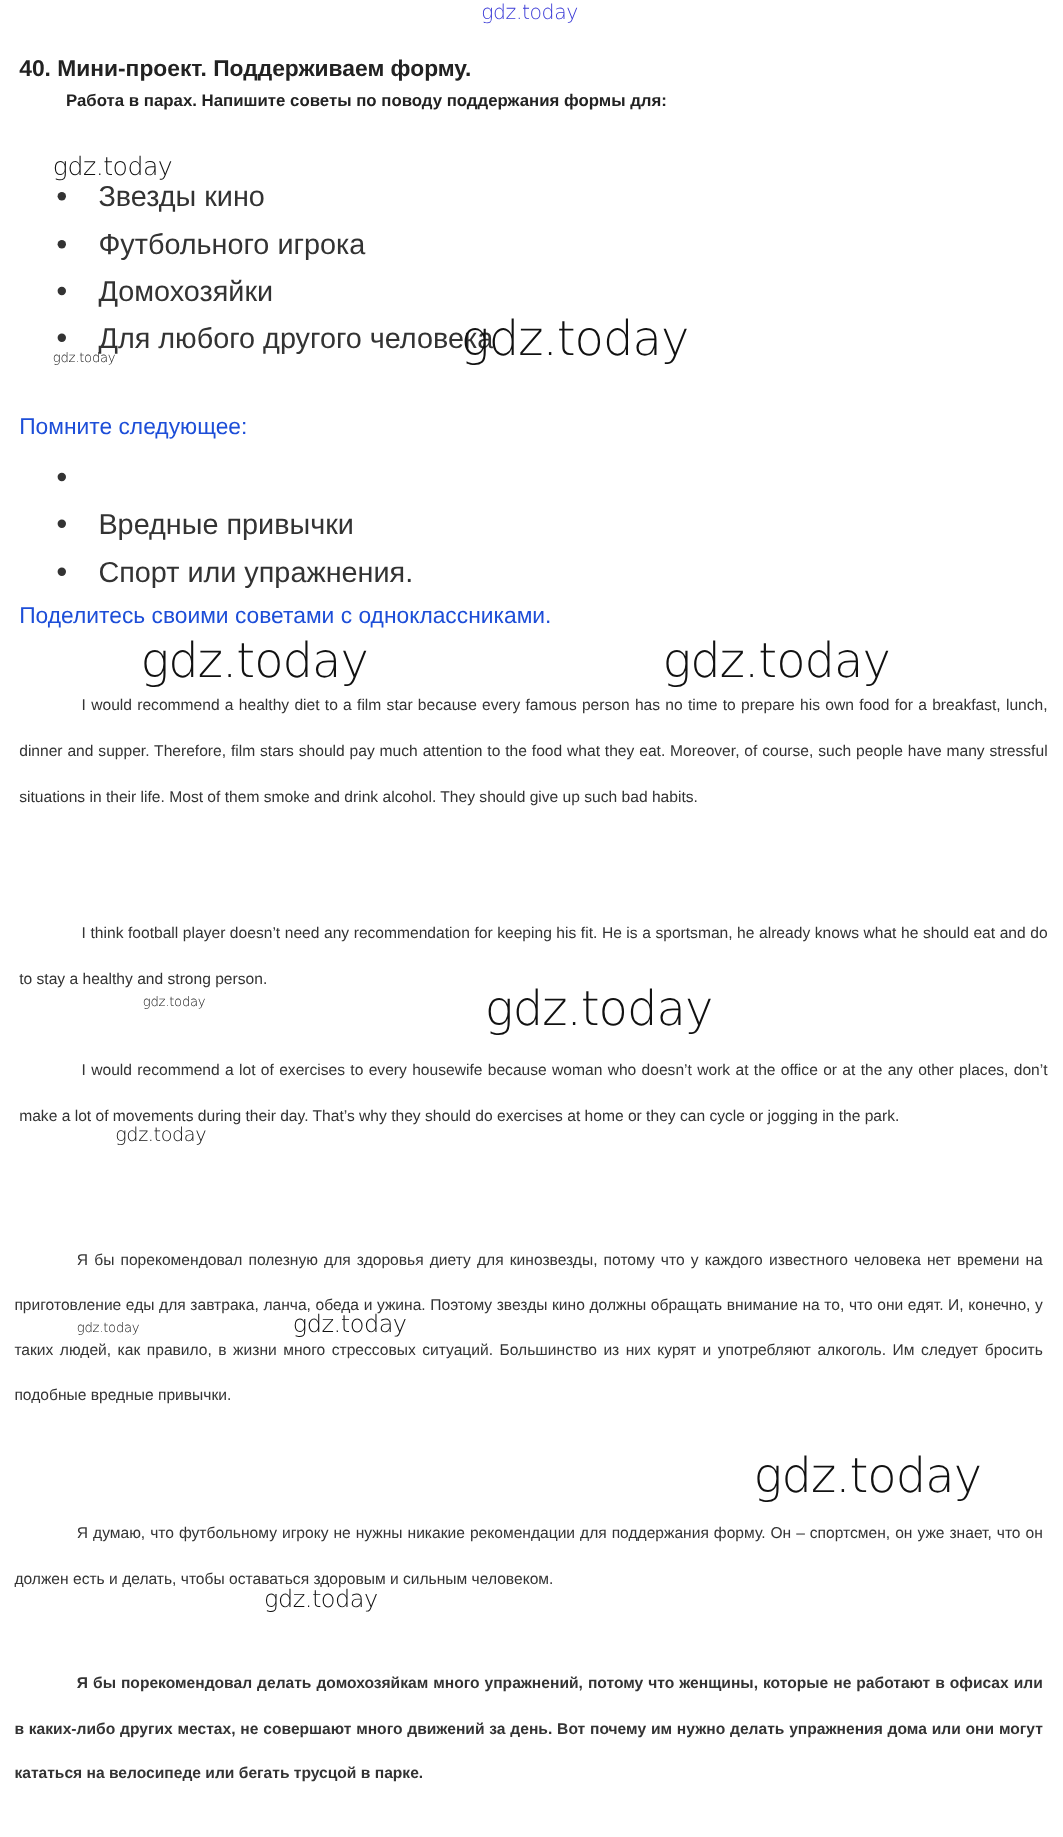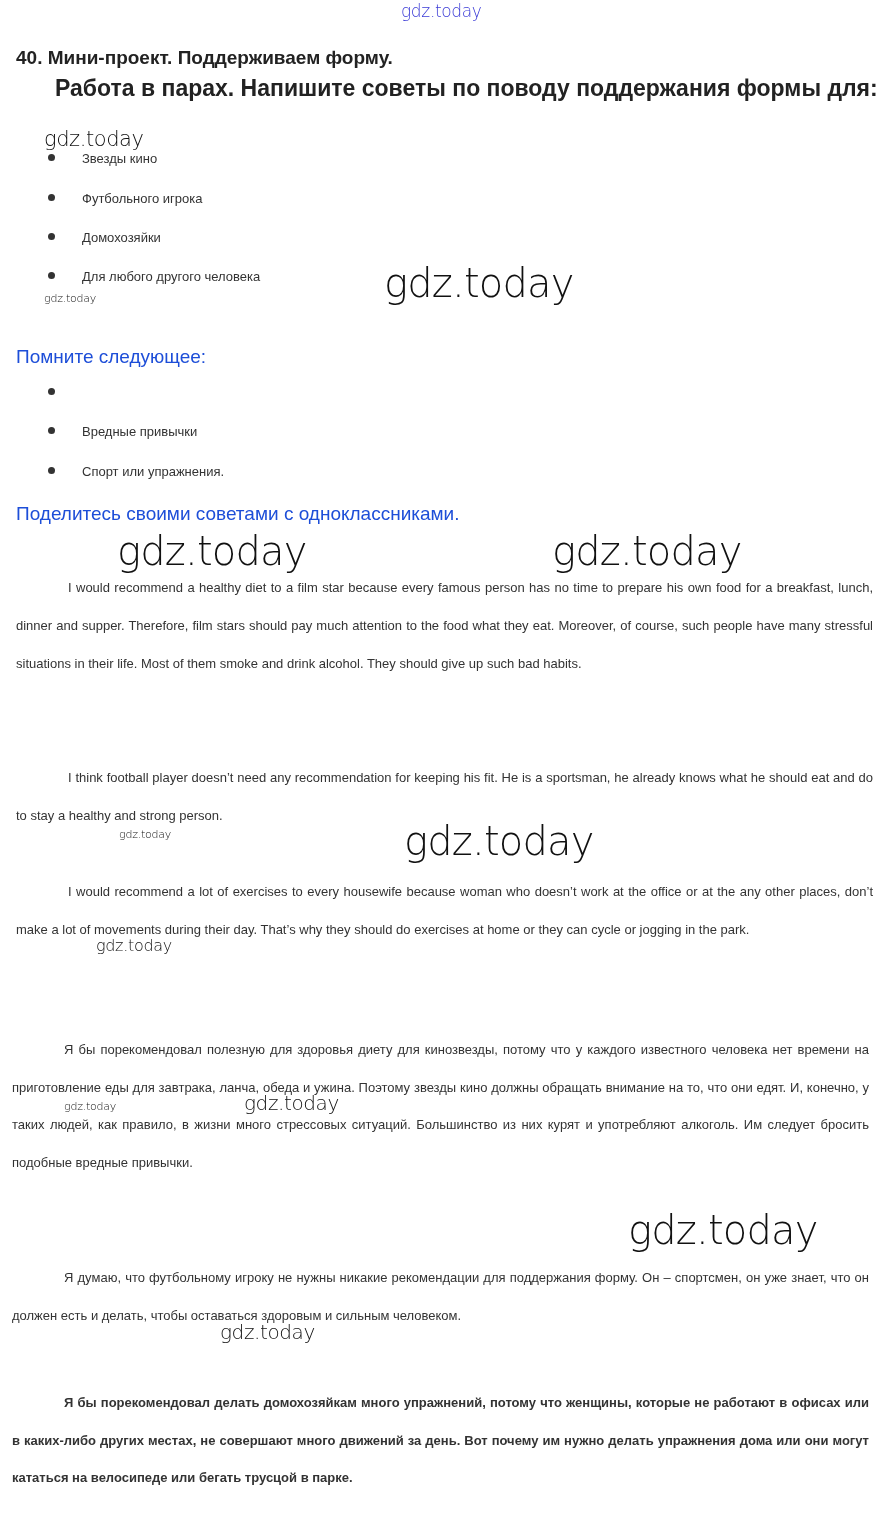--- a/index.html
+++ b/index.html
@@ -3,22 +3,22 @@
   <meta charset="utf-8">
   <style>
     html, body { margin: 0; padding: 0; background: #ffffff; }
     body { width: 886px; height: 1531px; position: relative; overflow: hidden;
            font-family: "Liberation Sans", sans-serif; color: #2a2a2a; }
     .abs { position: absolute; white-space: nowrap; }
     .wm { position: absolute; white-space: nowrap; font-family: "DejaVu Sans", sans-serif;
           font-weight: 200; color: #111; letter-spacing: -0.02em; }
     .top-wm { color: #3b3bd6; font-size: 17px; left: 401px; top: 1px; }
     .title { left: 16px; top: 36px; font-size: 19px; font-weight: bold; color: #222; margin-top: 11px; }
-    .subtitle { left: 55px; top: 75px; font-size: 23px; font-weight: bold; color: #222; }
-    .bullet { position: absolute; left: 48px; font-size: 13px; color: #333; }
+    .subtitle { left: 55px; top: 75px; font-size: 14px; font-weight: bold; color: #222; }
+    .bullet { position: absolute; left: 48px; font-size: 24px; color: #333; }
     .bullet .dot { display: inline-block; width: 7px; height: 7px; border-radius: 50%;
                    background: #333; margin-right: 27px; vertical-align: middle;
                    position: relative; top: -2px; }
     .plain { position: absolute; left: 16px; font-size: 19px; color: #1d4ed8; }
     .para { position: absolute; left: 16px; width: 857px; font-size: 13px; line-height: 38px;
             color: #333; text-align: justify; text-indent: 52px; }
     .para.ru { left: 12px; width: 857px; line-height: 37.5px; }
   </style>
 </head>
 <body>

